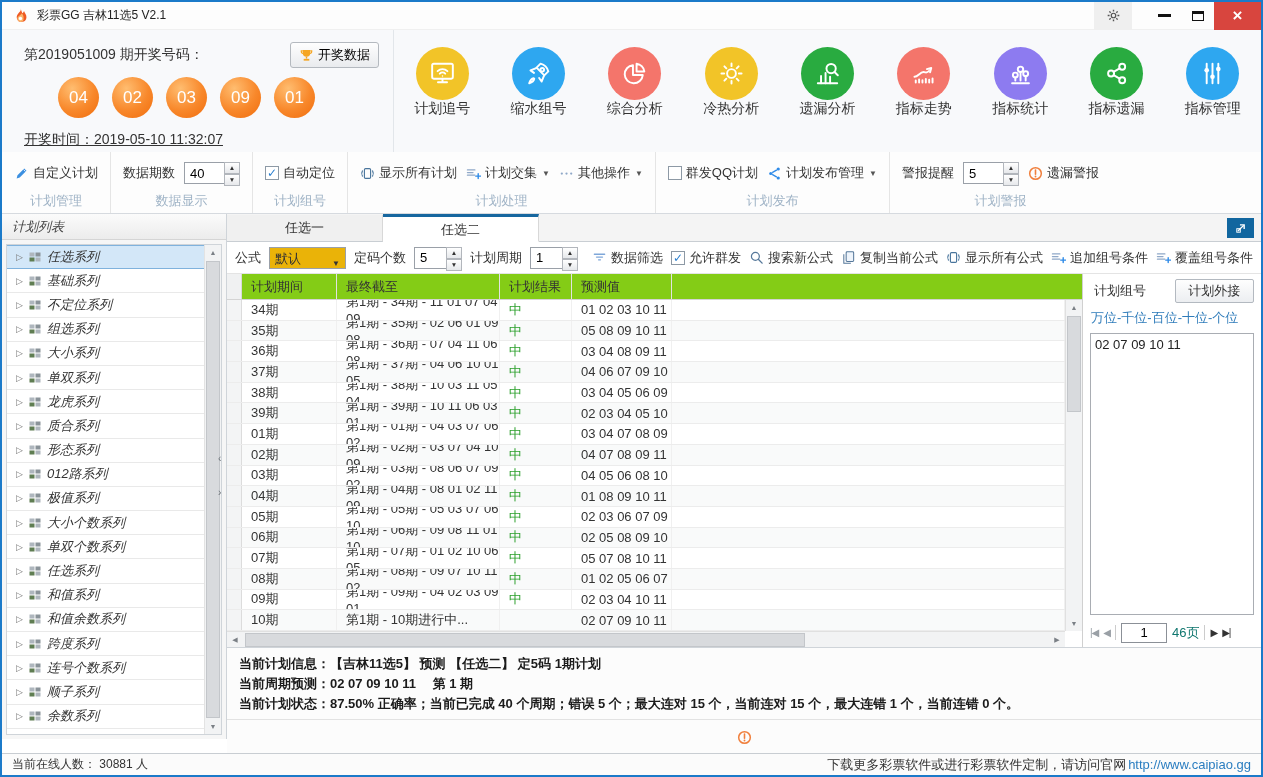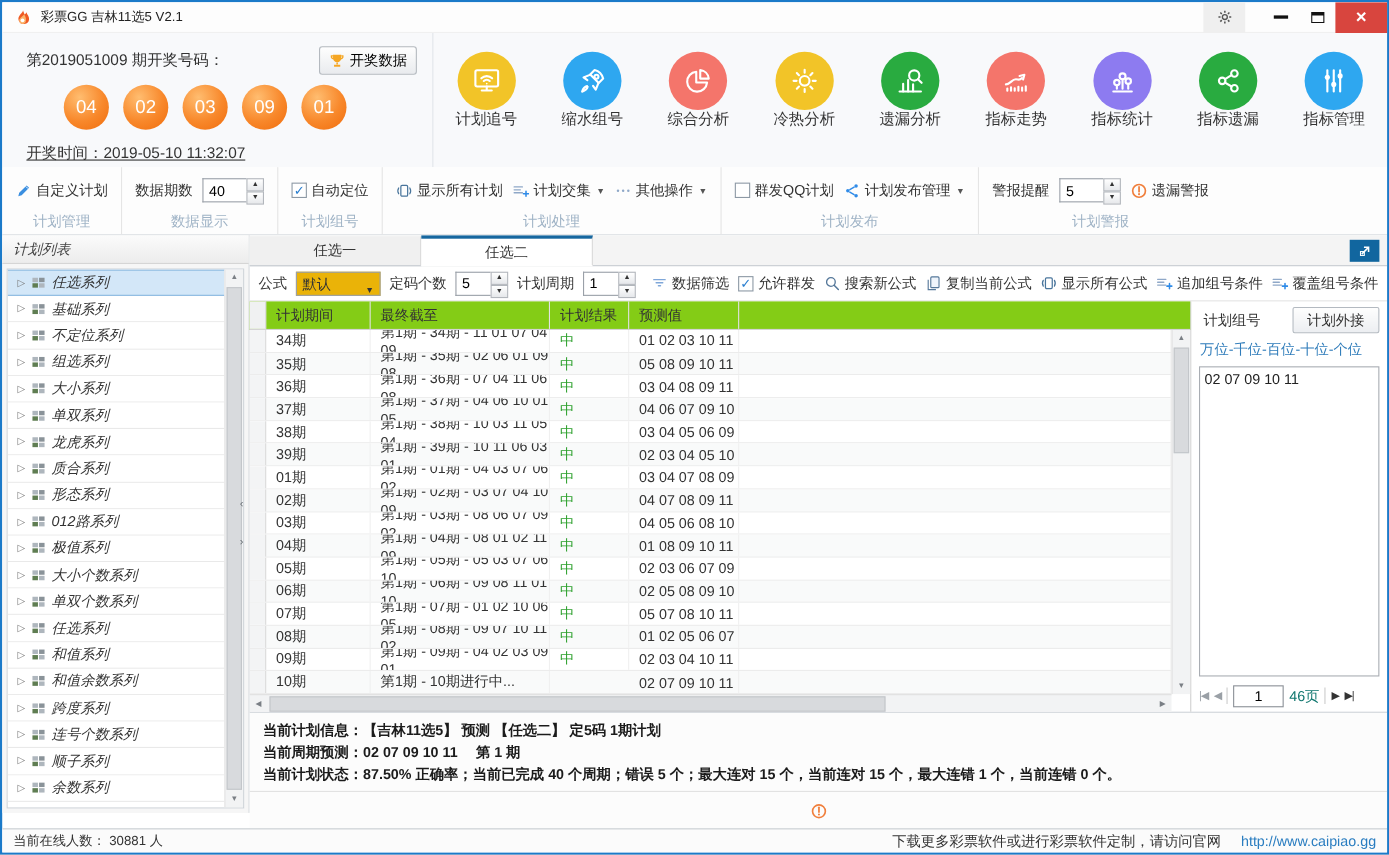--- a/index.html
+++ b/index.html
@@ -107,21 +107,21 @@
   .pg-total{color:#0f766e;}
 
   .infopanel{height:106px;border-top:1px solid #cfd4d9;background:#fcfcfc;padding:8px 12px 0;font-weight:bold;color:#1b1b1b;}
   .info-line{margin-bottom:4px;line-height:16px;display:flex;}
   .info-divider{border-top:1px solid #e2e2e2;margin:7px -12px 0;}
   .reminder{display:flex;align-items:center;gap:7px;padding-top:10px;flex-direction:column;}
 
   
   .statusbar{position:absolute;left:0;right:0;bottom:0;height:22px;background:#fbfbfb;border-top:1px solid #c8cdd2;
              display:flex;align-items:center;justify-content:space-between;padding:0 10px;font-size:12px;color:#333;}
-  .promo{display:flex;gap:18px;align-items:center;font-size:13px;}
+  .promo{display:flex;gap:2px;align-items:center;font-size:13px;}
   .link{color:#2a7dc0;cursor:pointer;}
 </style>
 </head>
 <body>
 
 <div class="window">
 
   <div class="titlebar">
     <svg class="t-flame" viewBox="0 0 16 16">
         <path d="M8.3 1.2c.6 2.2-1.2 3.4-2.4 4.9C4.6 7.7 4.1 9.3 4.7 11a4.6 4.6 0 0 0 8.9-1.2c.2-2.5-1.7-3.8-2.3-6 0 0-.6 1.7-1.6 2C9.2 4.3 8.3 3 8.3 1.2z" fill="#ef5a23"></path>

